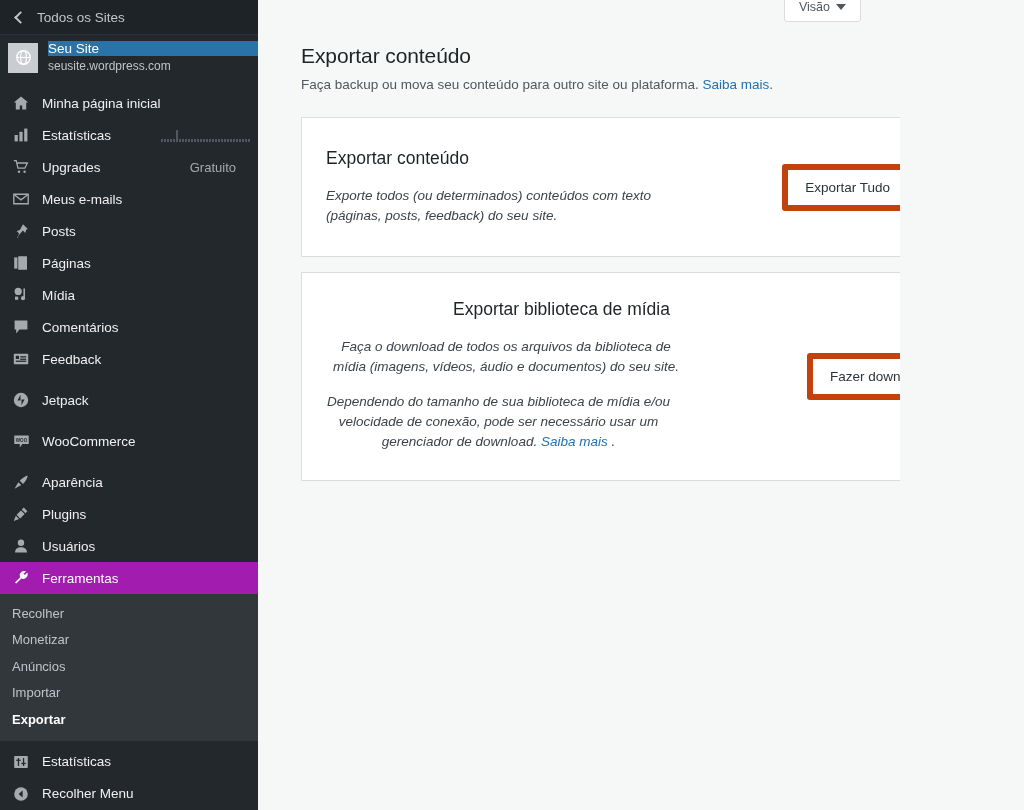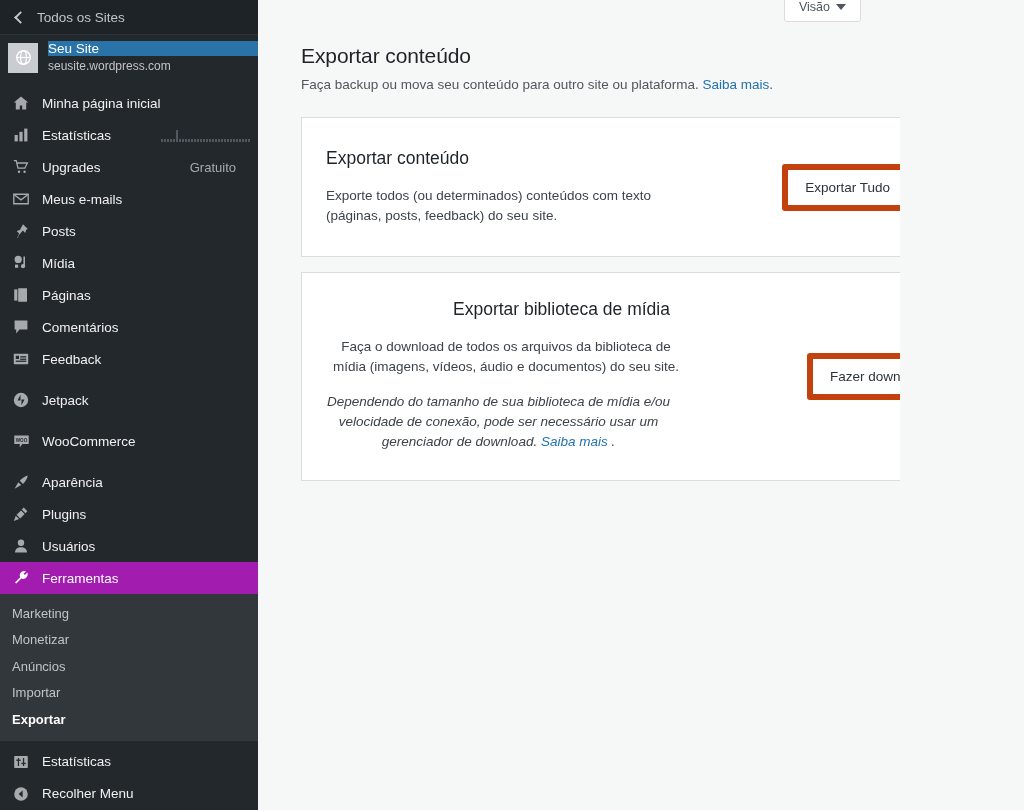--- a/index.html
+++ b/index.html
@@ -110,21 +110,21 @@
 
   .cards { margin: 25px 0 0 43px; width: 685px; }
   .card {
     background: #fff; border: 1px solid #dcdcde;
     display: flex; align-items: stretch; margin-bottom: 15px;
   }
   .card-body { flex: 1; padding: 30px 0 30px 24px; }
   .card-title { font-size: 17.5px; color: #1d2327; font-weight: normal; }
   .card-text {
     font-size: 13.5px; color: #3c434a; line-height: 20px;
-    margin-top: 17px; max-width: 360px;
+    margin-top: 17px; max-width: 360px; font-style: italic;
   }
   .card-note {
     font-size: 13.5px; color: #3c434a; line-height: 20px;
     margin-top: 15px; font-style: italic; max-width: 345px;
   }
   .card-action {
     display: flex; align-items: center; justify-content: center;
     padding: 0 26px 0 10px; flex: 0 0 auto;
   }
   .btn {
@@ -251,37 +251,37 @@
             <svg width="16" height="16" viewBox="0 0 20 20" fill="#a7aaad">
               <path d="M12.5 1.5 18.5 7.5l-2 1-1.2 4-3-3L7 15.5l-1 3.5-.6-.6 2.2-5.4-3-3 4-1.2 1-2z"></path>
             </svg>
           </span>
         <span class="mi-label">Posts</span>
       </div>
 
       <div class="menu-item">
         <span class="mi-icon">
             <svg width="16" height="16" viewBox="0 0 20 20" fill="#a7aaad">
+              <rect x="1.5" y="3" width="4" height="14"></rect>
+              <rect x="6.5" y="1.5" width="11" height="17" rx="0.5"></rect>
+            </svg>
+          </span>
+        <span class="mi-label">Páginas</span>
+      </div>
+
+      <div class="menu-item">
+        <span class="mi-icon">
+            <svg width="16" height="16" viewBox="0 0 20 20" fill="#a7aaad">
               <circle cx="6.5" cy="5.5" r="4.5"></circle>
               <rect x="2.5" y="12" width="4" height="4"></rect>
               <path d="M13 2h2v12h-2z"></path>
               <circle cx="12.5" cy="14" r="2.6"></circle>
             </svg>
           </span>
         <span class="mi-label">Mídia</span>
-      </div>
-
-      <div class="menu-item">
-        <span class="mi-icon">
-            <svg width="16" height="16" viewBox="0 0 20 20" fill="#a7aaad">
-              <rect x="1.5" y="3" width="4" height="14"></rect>
-              <rect x="6.5" y="1.5" width="11" height="17" rx="0.5"></rect>
-            </svg>
-          </span>
-        <span class="mi-label">Páginas</span>
       </div>
 
       <div class="menu-item">
         <span class="mi-icon">
             <svg width="16" height="16" viewBox="0 0 20 20" fill="#a7aaad">
               <path d="M2 2h16v11H8l-4 5v-5H2z"></path>
             </svg>
           </span>
         <span class="mi-label">Comentários</span>
       </div>
@@ -358,21 +358,21 @@
             <svg width="16" height="16" viewBox="0 0 20 20" fill="#ffffff">
               <path d="M17.8 3.2a5.5 5.5 0 0 1-7.3 7.3L4 17l-1.5-1.5 6.5-6.5a5.5 5.5 0 0 1 7.3-7.3l-3 3 1.5 1.5z"></path>
             </svg>
           </span>
         <span class="mi-label">Ferramentas</span>
       </div>
     </div>
 
     <div class="submenu">
       <div class="submenu-item">
-          <span>Marketing</span>
+          <span>Recolher</span>
         </div>
       <div class="submenu-item">
           <span>Monetizar</span>
         </div>
       <div class="submenu-item">
           <span>Anúncios</span>
         </div>
       <div class="submenu-item">
           <span>Importar</span>
         </div>

